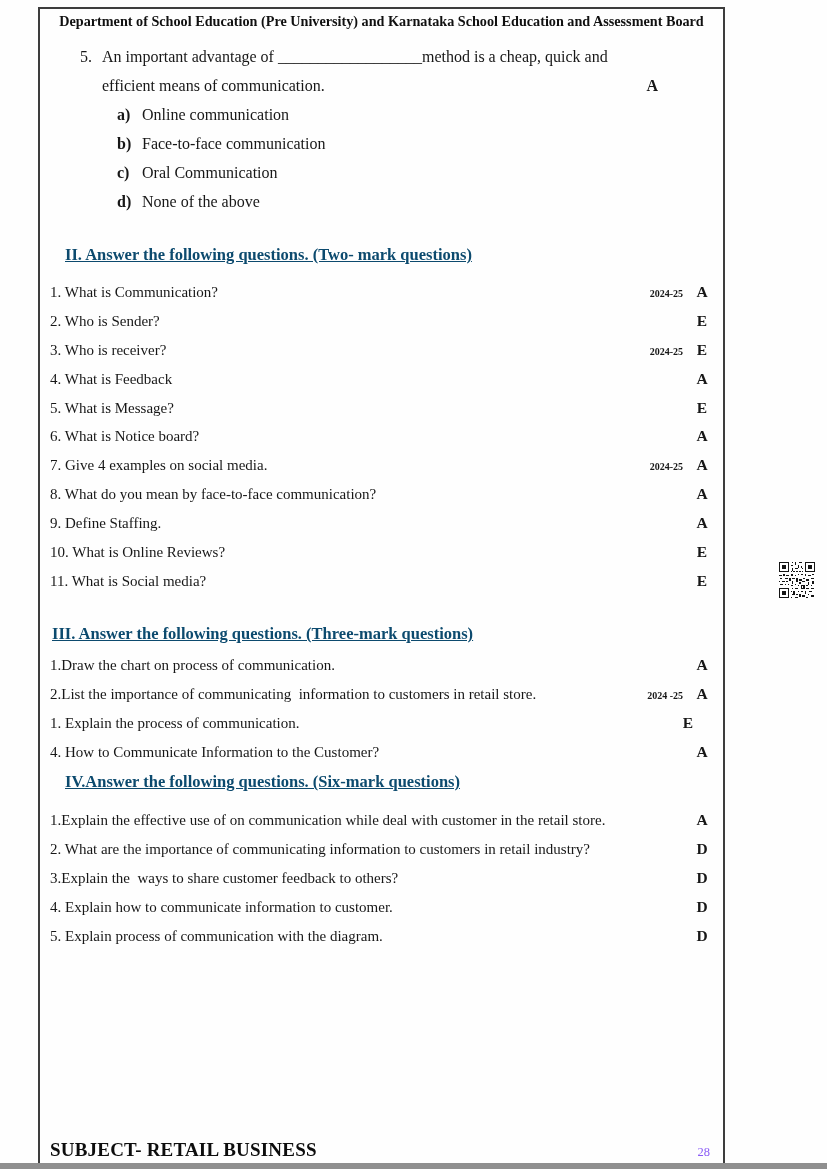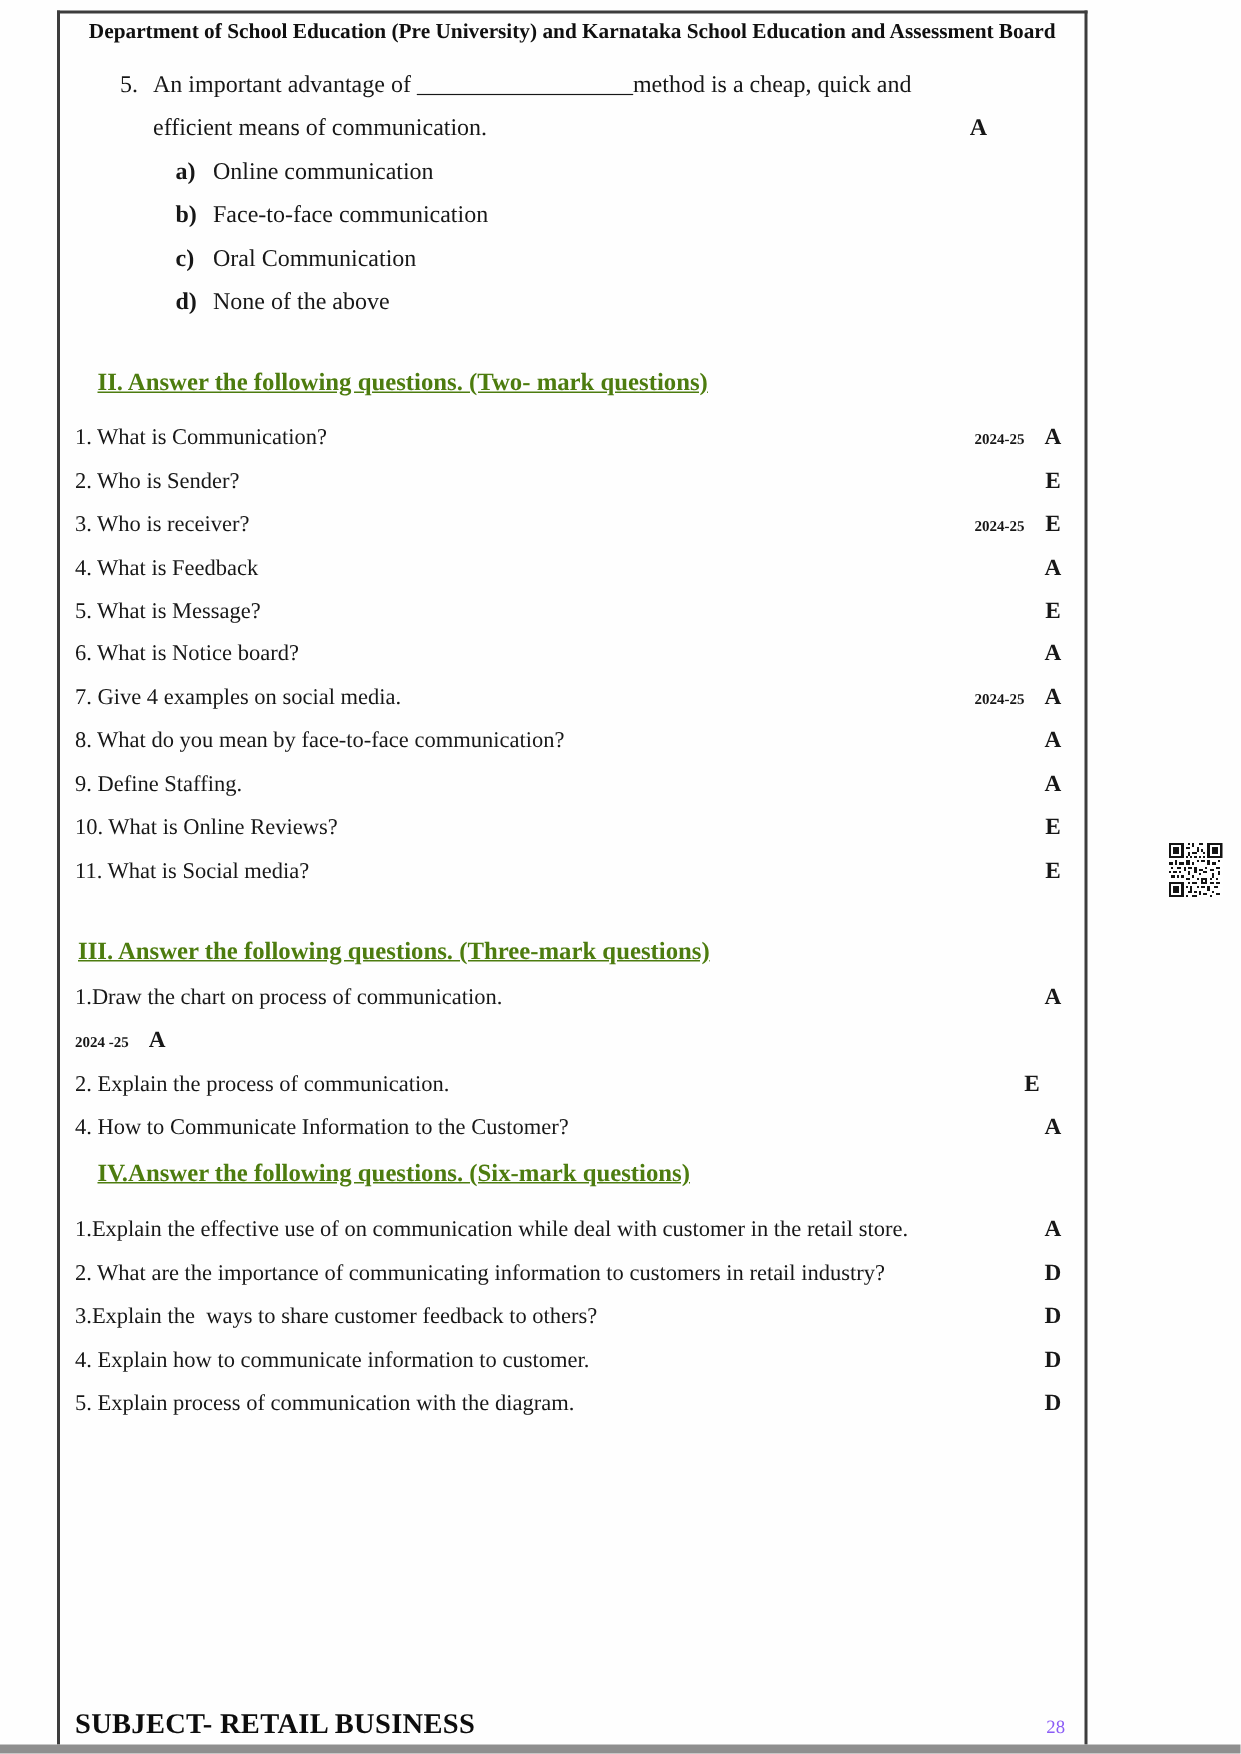--- a/index.html
+++ b/index.html
@@ -26,21 +26,21 @@
   .mcq-line{line-height:29px;display:flex;}
   .mcq-num{width:22px;}
   .mcq-body{padding-left:22px;display:flex;width:100%;box-sizing:border-box;}
   .mcq-mark{margin-left:auto;margin-right:45px;font-weight:bold;}
   .opt{display:flex;line-height:29px;padding-left:37px;}
   .opt-key{width:25px;font-weight:bold;}
 
   
   .sec-heading{
     position:absolute;font-weight:bold;font-size:16.5px;line-height:20px;
-    text-decoration:underline;color:#4d7c0f;white-space:nowrap;
+    text-decoration:underline;color:#0c4a6e;white-space:nowrap;
   }
   .hdr-ii{top:236px;left:25px;}
   .hdr-iii{top:615px;left:12px;}
   .hdr-iv{top:763px;left:25px;}
 
   
   .rows{position:absolute;left:0;right:0;}
   .rows-ii{top:269px;}
   .rows-iii{top:642px;}
   .rows-iv{top:797px;}
@@ -161,25 +161,26 @@
 
     <div class="sec-heading hdr-iii">III. Answer the following questions. (Three-mark questions)</div>
 
     <div class="rows rows-iii">
       <div class="qrow">
         <span class="qtext">1.Draw the chart on process of communication.</span>
         <span class="qyear"></span>
         <span class="qmark">A</span>
       </div>
       <div class="qrow">
+        <span class="qtext">2.List the importance of communicating  information to customers in retail store.</span>
         <span class="qyear">2024 -25</span>
         <span class="qmark">A</span>
       </div>
       <div class="qrow">
-        <span class="qtext">2. Explain the process of communication.</span>
+        <span class="qtext">1. Explain the process of communication.</span>
         <span class="qyear"></span>
         <span class="qmark shift">E</span>
       </div>
       <div class="qrow">
         <span class="qtext">4. How to Communicate Information to the Customer?</span>
         <span class="qyear"></span>
         <span class="qmark">A</span>
       </div>
     </div>
 

